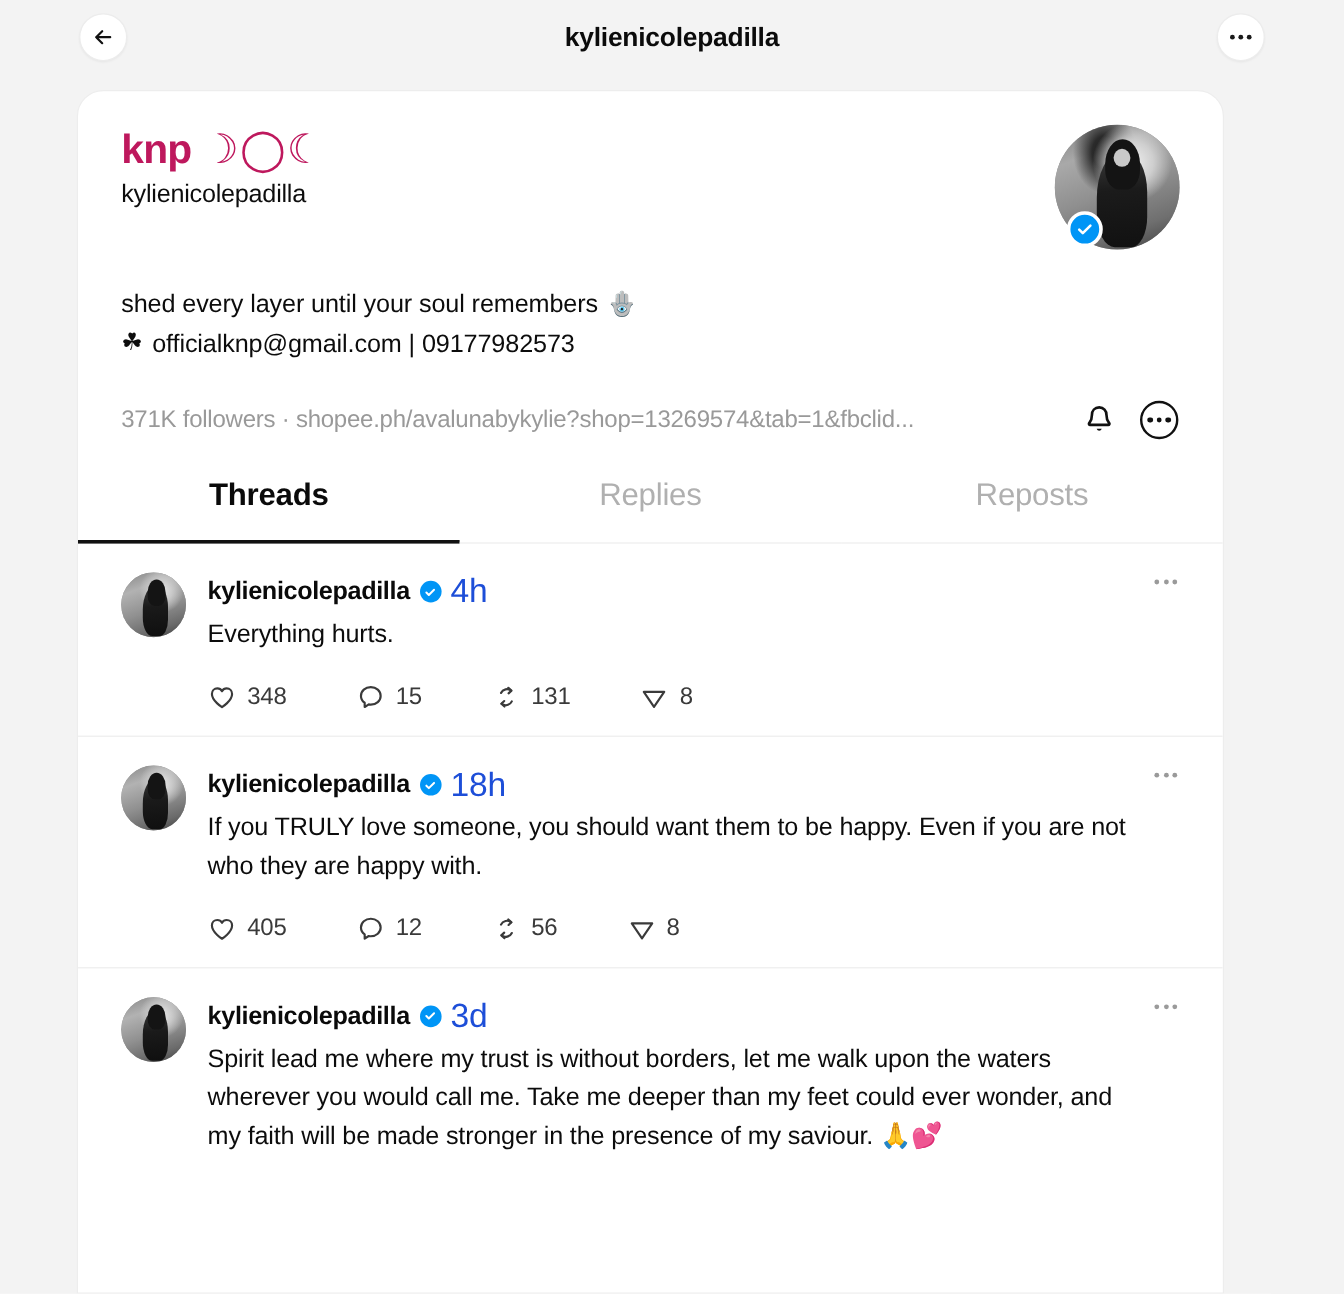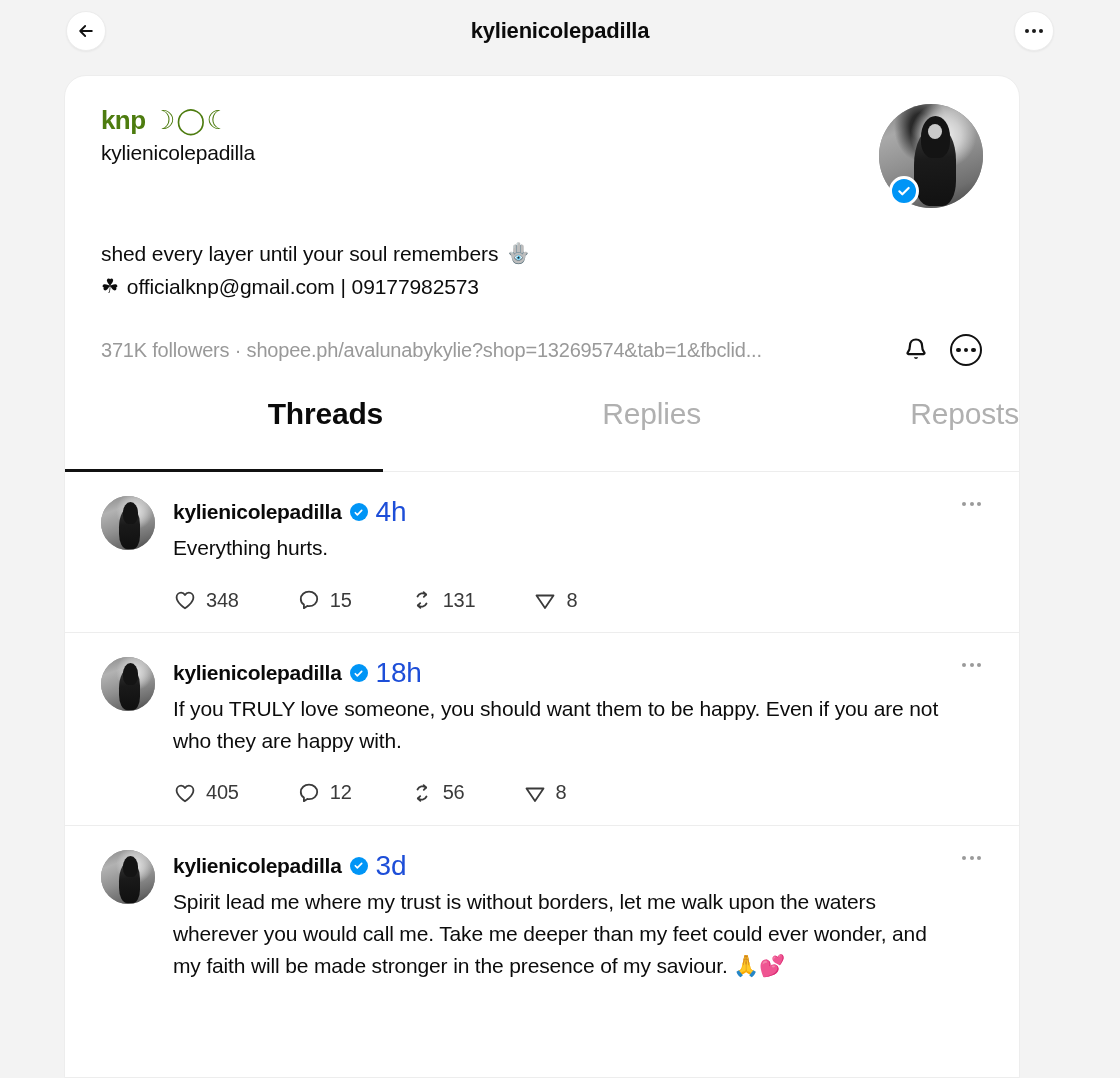--- a/index.html
+++ b/index.html
@@ -38,21 +38,21 @@
     background: #ffffff;
     border: 1px solid #ededed;
     border-radius: 22px 22px 0 0;
     overflow: hidden;
   }
 
   .profile { padding: 26px 36px 0 36px; position: relative; }
   .p-top { display: flex; justify-content: space-between; align-items: flex-start; }
   .p-names { padding-top: 4px; }
   .display-name {
-    font-size: 26px; font-weight: 800; color: #4d7c0f;
+    font-size: 34px; font-weight: 800; color: #be185d;
     letter-spacing: -0.6px; line-height: 1.12; white-space: nowrap;
   }
   .moons { font-weight: 400; letter-spacing: 1px; }
   .handle {
     font-size: 21px; color: #0d0d0d; margin-top: 6px; letter-spacing: -0.2px;
   }
 
   .avatar-wrap { position: relative; width: 104px; height: 104px; margin-top: 2px; }
   .avatar-img {
     width: 104px; height: 104px; border-radius: 50%;
@@ -83,21 +83,21 @@
     position: absolute; left: 10px; bottom: 2px;
     width: 30px; height: 30px; border-radius: 50%;
     background: #0095f6; border: 3px solid #ffffff;
     display: flex; align-items: center; justify-content: center;
   }
   .verify svg { width: 16px; height: 16px; }
 
   .bio { margin-top: 30px; }
   .bio-line {
     font-size: 21px; color: #0c0c0c; line-height: 1.55; letter-spacing: -0.1px;
-    display: flex; align-items: flex-start; gap: 8px;
+    display: flex; align-items: center; gap: 8px;
   }
   .emoji { font-size: 20px; }
 
   .meta-row {
     margin-top: 30px; display: flex; align-items: center; gap: 14px;
   }
   .meta-text {
     font-size: 20px; color: #999999; letter-spacing: -0.2px;
     white-space: nowrap; overflow: hidden; text-overflow: ellipsis;
     flex: 1 1 auto; min-width: 0;
@@ -112,21 +112,21 @@
 
   .actions { display: flex; gap: 30px; margin-top: 32px; }
   .act-btn {
     flex: 1 1 0; height: 52px; border: 1px solid #dcdcdc; border-radius: 12px;
     background: #fff; font-size: 21px; font-weight: 700; color: #0a0a0a;
     display: flex; align-items: center; justify-content: center; letter-spacing: -0.2px;
   }
 
   .tabs { display: flex; margin-top: 30px; position: relative; margin-left: -36px; margin-right: -36px; }
   .tab {
-    flex: 1 1 0; text-align: right; font-size: 30px; padding-bottom: 38px;
+    flex: 1 1 0; text-align: center; font-size: 26px; padding-bottom: 22px;
     color: #b0b0b0; font-weight: 500; letter-spacing: -0.2px;
     border-bottom: 1.5px solid #ededed;
   }
   .tab.active { color: #0a0a0a; font-weight: 700; border-bottom: 3px solid #111111; }
 
   
   .posts { }
   .post {
     display: flex; gap: 18px; padding: 24px 36px 20px 36px;
     border-bottom: 1px solid #ededed; position: relative;

